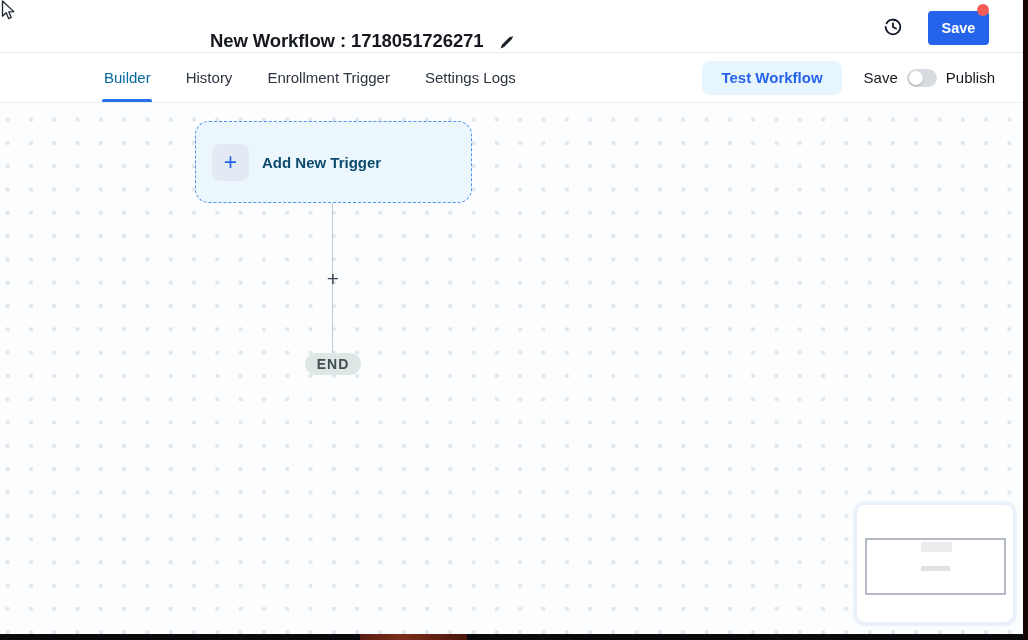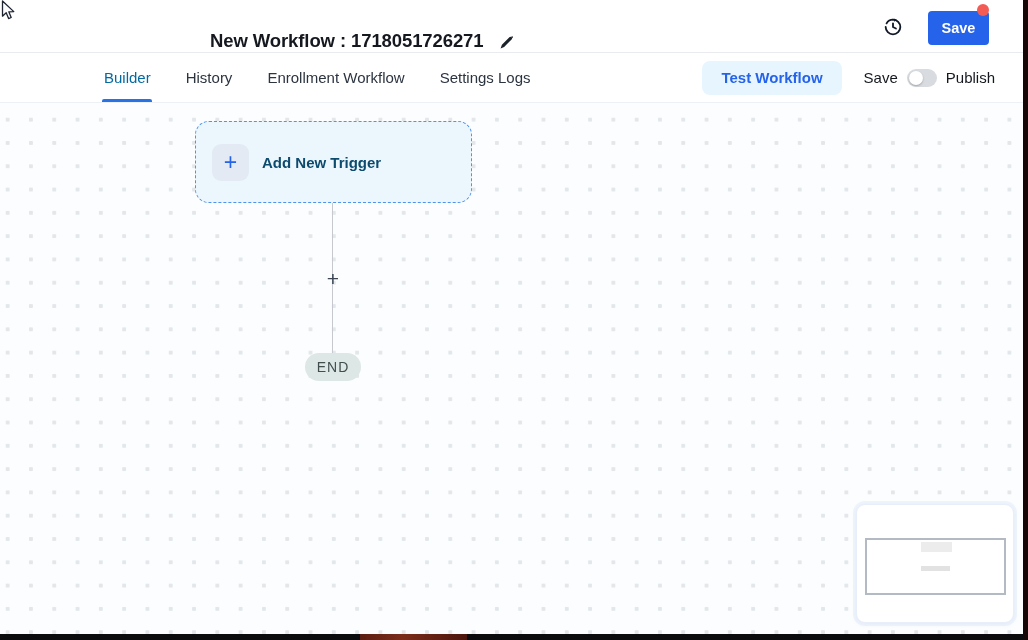--- a/index.html
+++ b/index.html
@@ -39,23 +39,23 @@
   .trigger-box { position:absolute; left:195px; top:18px; width:277px; height:82px; background:#ecf7fd;
                  border:1.6px dashed #4f93f1; border-radius:14px; display:flex; align-items:center;
                  padding-left:16px; gap:13px; cursor:pointer; }
   .plus-square { width:37px; height:37px; background:#e3eaf3; border-radius:9px; display:flex; align-items:center;
                  justify-content:center; font-size:23px; color:#2563eb; font-weight:400; line-height:1; }
   .trigger-label { font-size:15px; font-weight:700; color:#0c4a6e; }
 
   .connector-line { position:absolute; left:332px; top:100px; width:1px; height:150px; background:#c5c9cf; }
   .connector-plus { position:absolute; left:323px; top:165px; width:20px; height:20px; display:flex; align-items:center;
                     justify-content:center; font-size:21px; color:#3b4554; cursor:pointer; line-height:1; }
-  .end-pill { position:absolute; left:305px; top:250px; width:56px; height:28px; background:#dde7e6; border-radius:15px;
+  .end-pill { position:absolute; left:305px; top:250px; width:56px; height:22px; background:#dde7e6; border-radius:15px;
               display:flex; align-items:center; justify-content:center; font-size:14px; color:#414e4d;
-              letter-spacing:1px; font-weight:400; }
+              letter-spacing:1px; font-weight:700; }
 
   
   .minimap { position:absolute; left:856px; top:401px; width:158px; height:119px; background:#fff; border-radius:9px;
              border:1px solid #e8effa; box-shadow:0 0 0 3px rgba(214,228,248,.35), 0 1px 5px rgba(140,160,190,.18); }
   .mm-viewport { position:absolute; left:8px; top:33px; width:141px; height:57px; border:2px solid #b4bac3; background:#fff; cursor:grab; }
   .mm-node-a { position:absolute; left:54px; top:2px; width:31px; height:10px; background:#ececec; }
   .mm-node-b { position:absolute; left:54px; top:26px; width:29px; height:5px; background:#e2e2e2; }
 
   
   .right-strip { position:absolute; right:0; top:0; width:5px; height:640px; background:#170606; }
@@ -93,21 +93,21 @@
       </span>
     </button>
     <button class="save-btn">Save</button>
     <span class="notif-dot"></span>
   </div>
 
   <div class="tabbar">
     <div class="tabs">
       <button class="tab active">Builder</button>
       <button class="tab">History</button>
-      <button class="tab">Enrollment Workflow</button>
+      <button class="tab">Enrollment Trigger</button>
       <button class="tab">Settings Logs</button>
     </div>
     <div class="tab-underline"></div>
 
     <div class="tab-actions">
       <button class="test-workflow-btn">Test Workflow</button>
       <span class="toggle-label">Save</span>
       <button class="toggle">
         <span class="toggle-knob"></span>
       </button>

